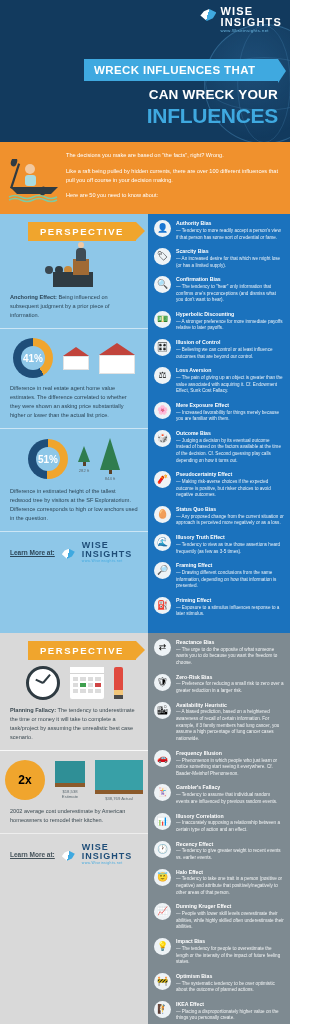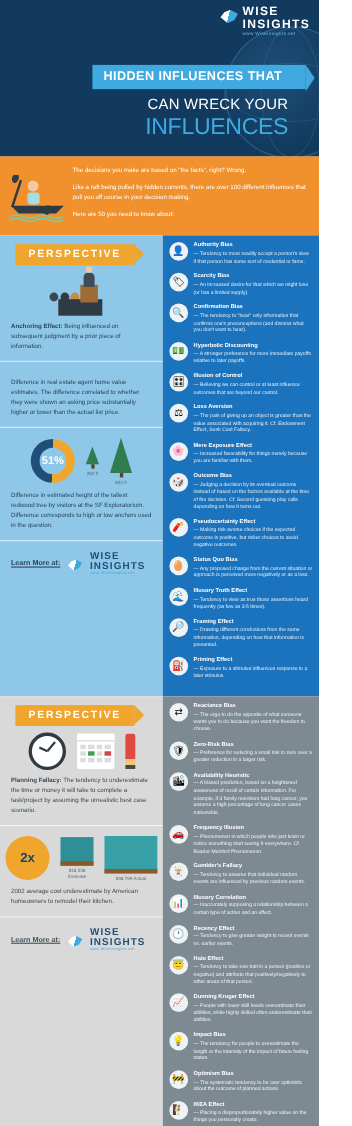--- a/index.html
+++ b/index.html
@@ -68,21 +68,21 @@
     text-align: left;
   }
   .ribbon:after {
     content: ""; position: absolute; right: -8px; top: 0;
     border-top: 12px solid transparent;
     border-bottom: 12px solid transparent;
     border-left: 8px solid #3fa9e0;
   }
   .line2, .line3 {
     position: relative; z-index: 3; text-align: right;
-    padding-right: 28px; color: #fff; font-weight: normal;
+    padding-right: 12px; color: #fff; font-weight: bold;
   }
   .line2 { font-size: 13.5px; margin-top: 6px; letter-spacing: .2px; }
   .line3 { font-size: 21px; color: #3fa9e0; margin-top: 2px; letter-spacing: -.3px; }
 
   
   .intro {
     background: #f0912d; color: #fff;
     display: flex; gap: 6px; padding: 9px 10px 11px 8px;
   }
   .kayak { width: 52px; flex: 0 0 52px; padding-top: 8px; }
@@ -93,21 +93,21 @@
   .section { display: flex; align-items: stretch; position: relative; }
   .col-left  { width: 148px; flex: 0 0 148px; padding: 0 0 10px 0; }
   .col-right { width: 142px; flex: 0 0 142px; padding: 6px 6px 8px 6px; }
 
   .sec-persp1 .col-left  { background: #8ec7e8; }
   .sec-persp1 .col-right { background: #1b72bd; }
   .sec-persp2 .col-left  { background: #d9d9d9; }
   .sec-persp2 .col-right { background: #7e8a91; }
 
   
-  .banner-wrap { padding: 8px 0 6px 0; }
+  .banner-wrap { padding: 8px 0 6px 14px; }
   .banner {
     position: relative; display: block; width: 108px; margin-left: 14px;
     background: #f0a52d; color: #fff;
     font-size: 9.5px; font-weight: bold; letter-spacing: 1.6px;
     text-align: center; padding: 4px 0 4px 0;
   }
   .banner:after {
     content: ""; position: absolute; right: -9px; top: 0;
     border-top: 9.5px solid transparent;
     border-bottom: 9.5px solid transparent;
@@ -141,21 +141,21 @@
     position: relative; z-index: 2; color: #fff;
     font-size: 10px; font-weight: bold;
   }
   .donut.d41 { background: conic-gradient(#f0a52d 0 41%, #1f4e79 41% 100%); }
   .donut.d41 span { color: #fff; }
   .donut.d51 { background: conic-gradient(#f0a52d 0 51%, #1f4e79 51% 100%); }
   .donut.d45 { background: conic-gradient(#f0a52d 0 45%, #1f4e79 45% 100%); }
   .circle-solid {
     width: 40px; height: 40px; border-radius: 50%; background: #f0a52d;
     display: flex; align-items: center; justify-content: center;
-    color: #0c4a6e; font-size: 12px; font-weight: bold; flex: 0 0 40px;
+    color: #000000; font-size: 12px; font-weight: bold; flex: 0 0 40px;
   }
   .cap { font-size: 4.2px; color: #5c6a72; text-align: center; margin-top: 2px; line-height: 1.3; }
 
   
   .learn {
     display: flex; align-items: center; gap: 7px;
     padding: 9px 10px 6px 10px; border-top: 1px solid rgba(255,255,255,0.55);
   }
   .learn-label { font-size: 6.5px; font-weight: bold; color: #2c4658; text-decoration: underline; }
   .sec-persp2 .learn-label { color: #44525a; }
@@ -229,21 +229,21 @@
     <div class="brand">
       <div class="brand-mark"></div>
       <div class="brand-text">
         <div class="l1">WISE</div>
         <div class="l2">INSIGHTS</div>
         <div class="l3">www.Wiseinsights.net</div>
       </div>
     </div>
 
     <div class="title-wrap">
-      <div class="ribbon">HIDDEN INFLUENCES THAT</div>
+      <div class="ribbon">WRECK INFLUENCES THAT</div>
       <div class="line2">CAN WRECK YOUR</div>
       <div class="line3">INFLUENCES</div>
     </div>
   </div>
 
   <div class="intro">
     <div class="kayak">
       <svg class="kayak-svg" viewBox="0 0 52 44">
         <circle cx="22" cy="10" r="5" fill="#f2c9a0"></circle>
         <rect x="17" y="16" width="11" height="11" rx="3" fill="#a9dbe0"></rect>
@@ -278,20 +278,33 @@
               <div class="stand"></div>
               <div class="man"></div>
           </div>
         </div>
         <div class="blk-desc">
           <b>Anchoring Effect:</b><span> Being influenced on subsequent judgment by a prior piece of information.</span>
         </div>
       </div>
 
       <div class="blk">
+        <div class="art-row">
+          <div class="donut d41">
+            <span>41%</span>
+          </div>
+          <div class="house-box">
+              <div class="roof"></div>
+              <div class="body"></div>
+            </div>
+          <div class="house-box big">
+              <div class="roof"></div>
+              <div class="body"></div>
+            </div>
+        </div>
         <div class="blk-desc">Difference in real estate agent home value estimates. The difference correlated to whether they were shown an asking price substantially higher or lower than the actual list price.</div>
       </div>
 
       <div class="blk">
         <div class="art-row">
           <div class="donut d51">
             <span>51%</span>
           </div>
           <div class="treewrap">
             <div class="tree"></div>

